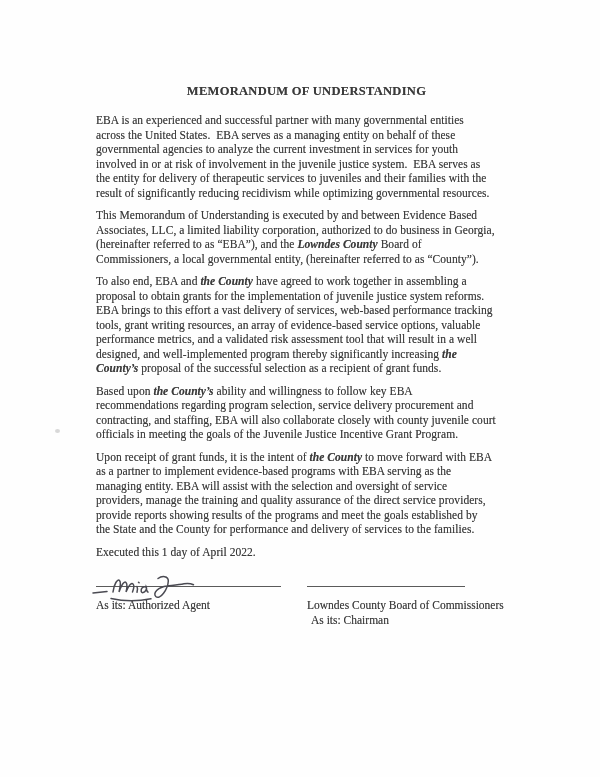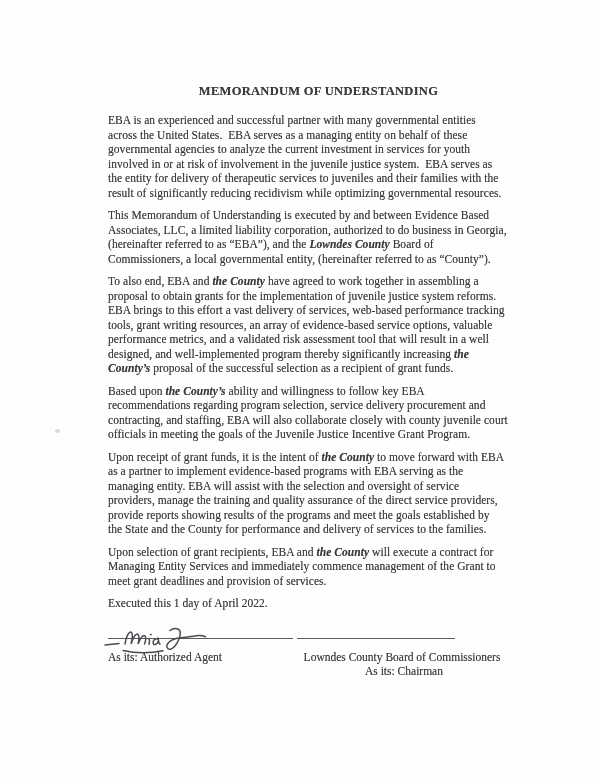--- a/index.html
+++ b/index.html
@@ -11,21 +11,21 @@
     position: relative;
     width: 600px;
     height: 777px;
     background: #fefefe;
     font-family: "Liberation Serif", "DejaVu Serif", serif;
     color: #3b3b3b;
     overflow: hidden;
   }
   .content {
     position: absolute;
-    left: 108px;
+    left: 96px;
     top: 84px;
     width: 440px;
   }
   .doc-title {
     font-size: 12.5px;
     font-weight: bold;
     letter-spacing: 0.3px;
     text-align: center;
     width: 421px;
     margin: 0 0 14px 0;
@@ -48,21 +48,21 @@
     margin-bottom: 4px;
   }
   .sig-block {
     display: flex;
     margin-top: 27px;
   }
   .sig-col {
     position: relative;
   }
   .sig-col-left  { width: 185px; }
-  .sig-col-right { width: 210px; margin-left: 4px; text-align: center; }
+  .sig-col-right { width: 210px; margin-left: 26px; }
   .sig-line {
     border-top: 1.3px solid #5a5a5a;
     height: 0;
     margin-bottom: 11px;
   }
   .sig-line-left  { width: 185px; }
   .sig-line-right { width: 158px; }
   .party-name, .party-role {
     font-size: 11.5px;
     line-height: 14.5px;
@@ -116,23 +116,20 @@
     <p class="para"><span>Based upon </span><span class="emph">the County’s</span><span> ability and willingness to follow key EBA
 recommendations regarding program selection, service delivery procurement and
 contracting, and staffing, EBA will also collaborate closely with county juvenile court
 officials in meeting the goals of the Juvenile Justice Incentive Grant Program.</span></p>
     <p class="para"><span>Upon receipt of grant funds, it is the intent of </span><span class="emph">the County</span><span> to move forward with EBA
 as a partner to implement evidence-based programs with EBA serving as the
 managing entity. EBA will assist with the selection and oversight of service
 providers, manage the training and quality assurance of the direct service providers,
 provide reports showing results of the programs and meet the goals established by
 the State and the County for performance and delivery of services to the families.</span></p>
-    <p class="para"><span>Upon selection of grant recipients, EBA and </span><span class="emph">the County</span><span> will execute a contract for
-Managing Entity Services and immediately commence management of the Grant to
-meet grant deadlines and provision of services.</span></p>
 
     <p class="para executed">Executed this 1 day of April 2022.</p>
 
     <div class="sig-block">
 
       <div class="sig-col sig-col-left">
         <svg class="signature-svg" width="190" height="44" viewBox="0 0 190 44">
           <g fill="none" stroke="#4a4a52" stroke-width="1.5" stroke-linecap="round">
             <path d="M3 28 L17 26.5"></path>
             <path d="M23 27 C24 19 27.5 13.5 29.5 15.5 C31.5 17.5 30 23 29 27 C31 21 34 15.5 36 17.5 C37.5 19 37 24 36 27 C38 22 41 17 43 19 C44.5 20.5 43.5 24.5 42.5 27"></path>

